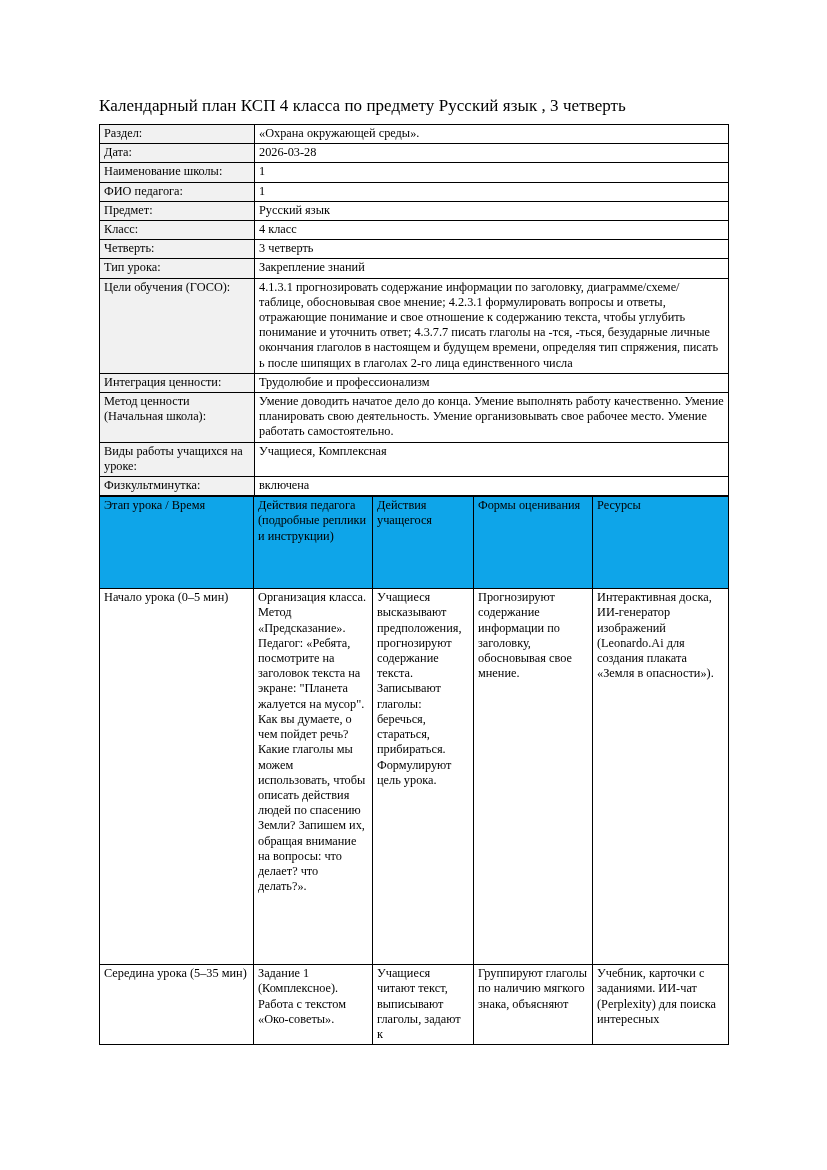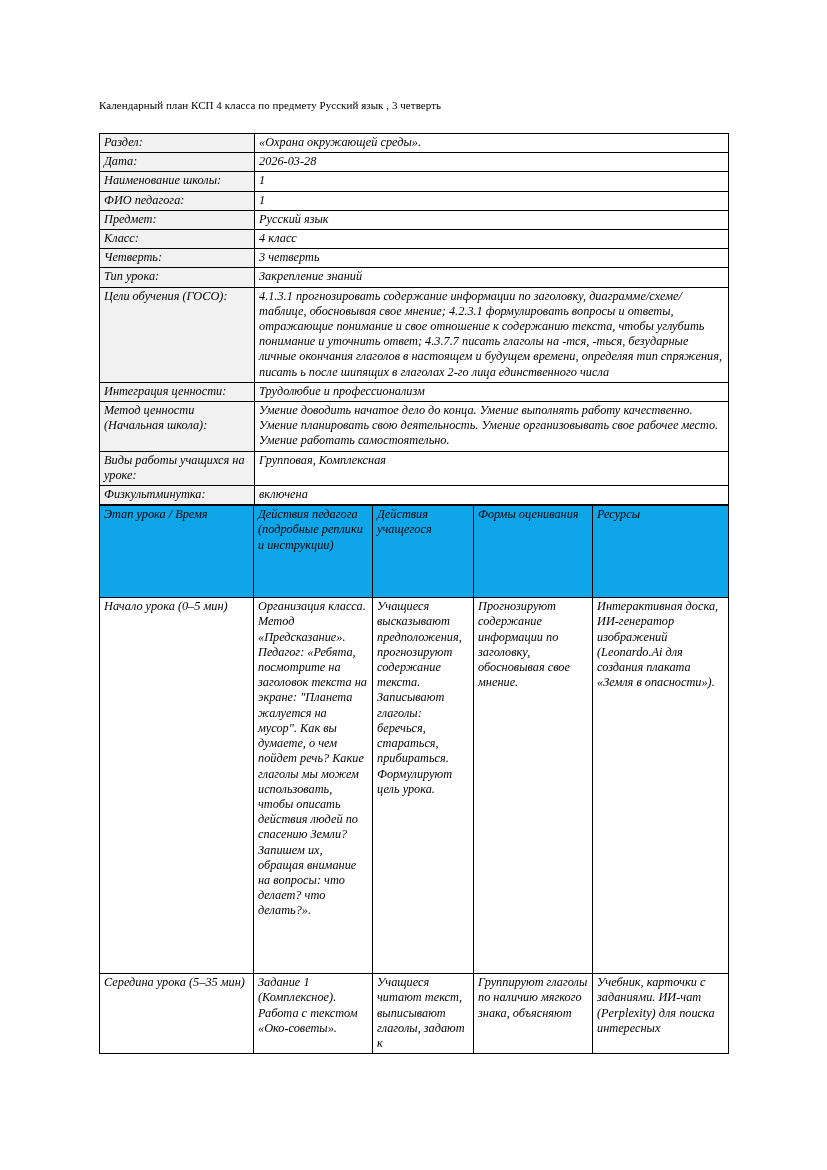--- a/index.html
+++ b/index.html
@@ -16,23 +16,23 @@
   }
   .page {
     position: relative;
     width: 827px;
     height: 1170px;
     background: #ffffff;
     box-sizing: border-box;
     padding: 98px 95px 0 99px;
   }
   .doc-title {
-    font-size: 11px;
+    font-size: 17px;
     line-height: 15px;
-    margin: 0 0 20px 0;
+    margin: 0 0 11px 0;
     white-space: nowrap;
     letter-spacing: 0.05px;
   }
   .section-label {
     font-size: 12.3px;
     line-height: 15px;
     margin: 5px 0 6px 0;
   }
   table {
     border-collapse: collapse;
@@ -43,21 +43,20 @@
   }
   table td, table th {
     border: 1px solid #000000;
     vertical-align: top;
     padding: 1px 4px 2px 4px;
     text-align: left;
     font-weight: normal;
     word-wrap: break-word;
     overflow-wrap: break-word;
     hyphens: none;
-    font-style: italic;
   }
   
   .info-table col.c-label { width: 155px; }
   .info-table col.c-value { width: 474px; }
   .info-table td.label { background: #f1f1f1; }
   .info-table td.value { background: #ffffff; }
 
   
   .flow-table col.f1 { width: 154px; }
   .flow-table col.f2 { width: 119px; }
@@ -134,21 +133,21 @@
       <tr>
         <td class="label">Интеграция ценности:</td>
         <td class="value">Трудолюбие и профессионализм</td>
       </tr>
       <tr>
         <td class="label">Метод ценности (Начальная школа):</td>
         <td class="value">Умение доводить начатое дело до конца. Умение выполнять работу качественно. Умение планировать свою деятельность. Умение организовывать свое рабочее место. Умение работать самостоятельно.</td>
       </tr>
       <tr>
         <td class="label">Виды работы учащихся на уроке:</td>
-        <td class="value">Групповая, Комплексная</td>
+        <td class="value">Учащиеся, Комплексная</td>
       </tr>
       <tr>
         <td class="label">Физкультминутка:</td>
         <td class="value">включена</td>
       </tr>
     </tbody>
   </table>
 
 
   <table class="flow-table">

